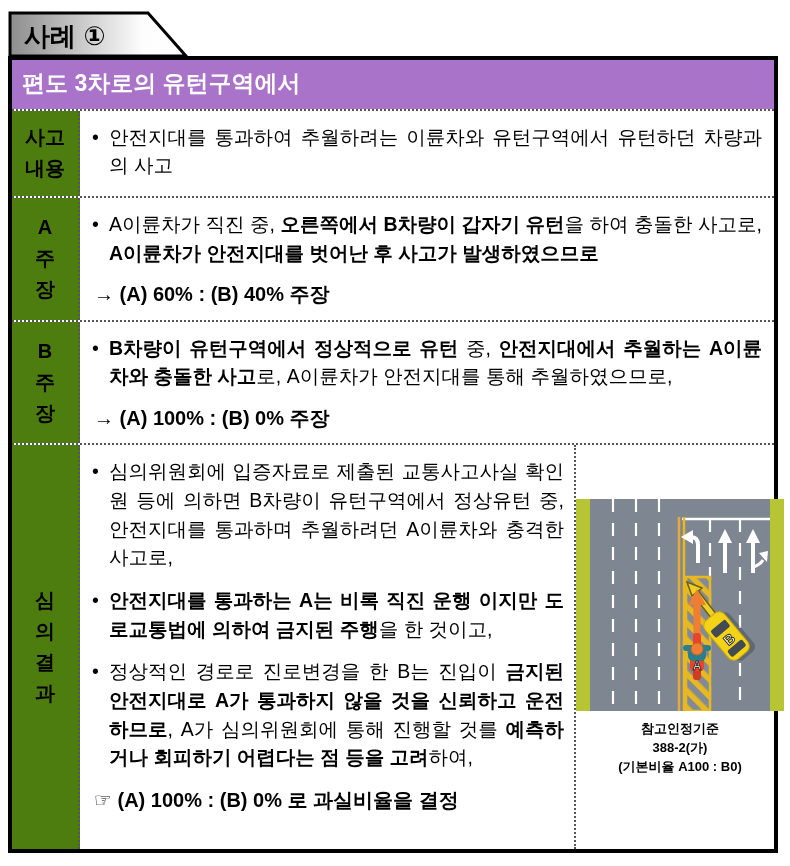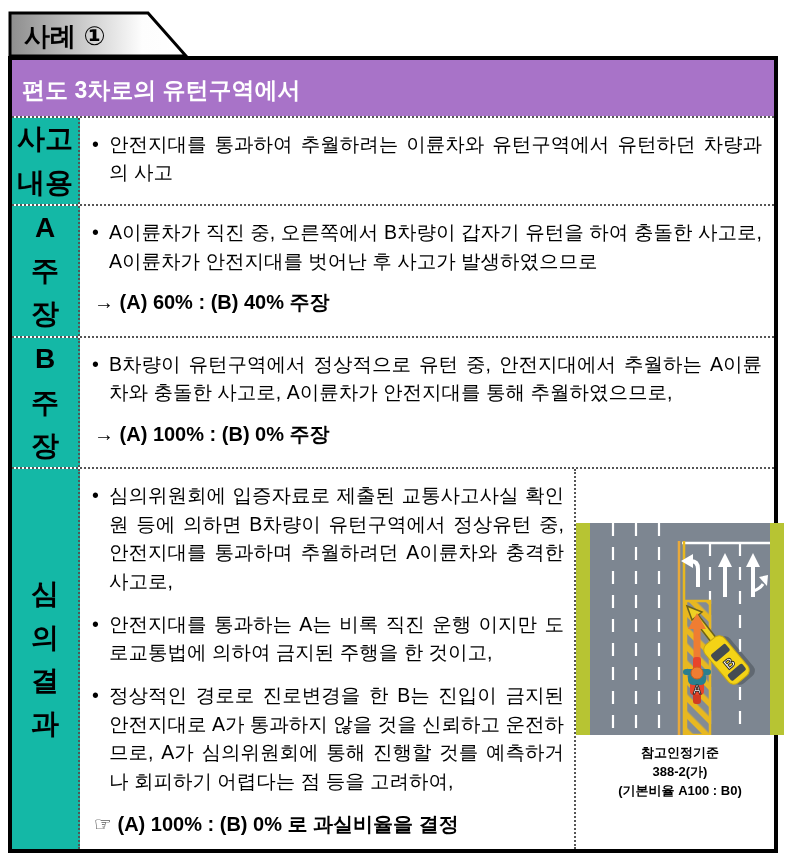--- a/index.html
+++ b/index.html
@@ -9,38 +9,38 @@
   }
   
   .tab-svg { position:absolute; left:8px; top:10px; }
   .tab-text { font-family:"Liberation Sans","DejaVu Sans",sans-serif; font-weight:bold; font-size:26px; fill:#000; }
   
   .box {
     position:absolute; left:8px; top:56px; width:762px; height:789px;
     border:4px solid #000; background:#fff; display:flex; flex-direction:column;
   }
   
-  .banner { background:#a873c8; color:#fff; padding:14px 10px 9px 10px; }
+  .banner { background:#a873c8; color:#fff; padding:7px 10px 9px 10px; }
   .banner-line { font-weight:bold; font-size:23px; line-height:1.42; white-space:pre; }
   
   .row { display:flex; border-top:2px dotted #555; }
   .row-accident { min-height:78px; }
   .row-claim-a  { min-height:110px; }
   .row-claim-b  { min-height:112px; }
   .row-result   { flex:1; }
   .label-cell {
-    flex:0 0 66px; background:#14b8a6; border-right:2px dotted #555;
+    flex:0 0 66px; background:#4d7c0f; border-right:2px dotted #555;
     display:flex; align-items:center; justify-content:center; text-align:center;
-    font-weight:bold; font-size:28px; line-height:1.55; white-space:pre-line;
+    font-weight:bold; font-size:20px; line-height:1.55; white-space:pre-line;
   }
   .content-cell { flex:1; padding:10px 12px 8px 12px; font-size:19.5px; line-height:1.47; }
   .bullet { display:flex; margin:2px 0 8px 0; text-align:justify; }
   .marker { flex:0 0 17px; }
   .btext  { flex:1; }
-  .btext span.b { font-weight:normal; }
+  .btext span.b { font-weight:bold; }
   .arrow-line { font-weight:bold; font-size:20px; margin:13px 0 2px 2px; }
   .final-line { text-underline-offset:4px; }
   
   .result-wrap { padding:0; display:flex; }
   .result-text { flex:0 0 472px; padding:10px 10px 8px 12px; }
   .result-text .bullet { margin-bottom:14px; }
   .image-panel {
     flex:1; border-left:2px dotted #555; display:flex; flex-direction:column;
     align-items:center; padding-top:54px;
   }

